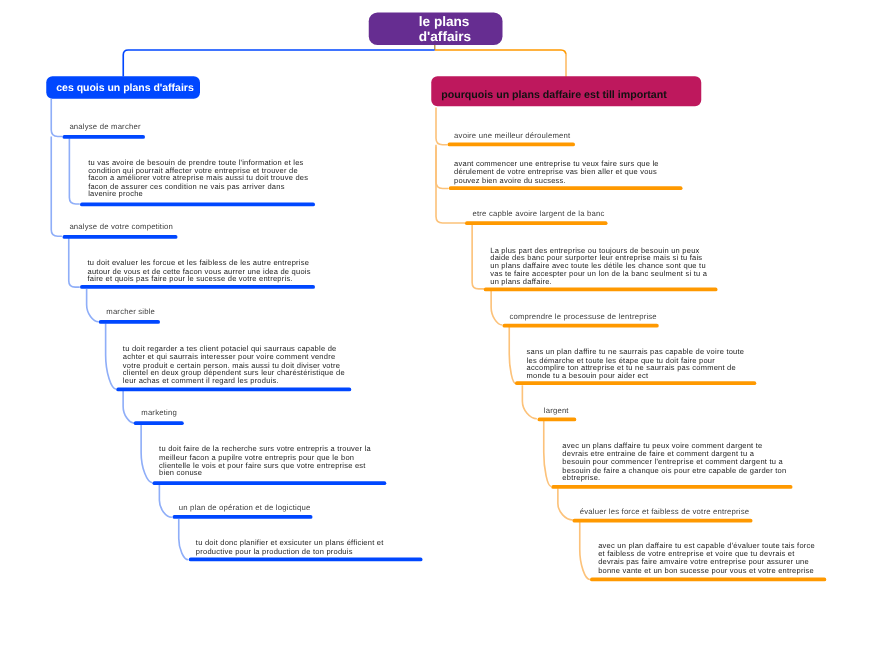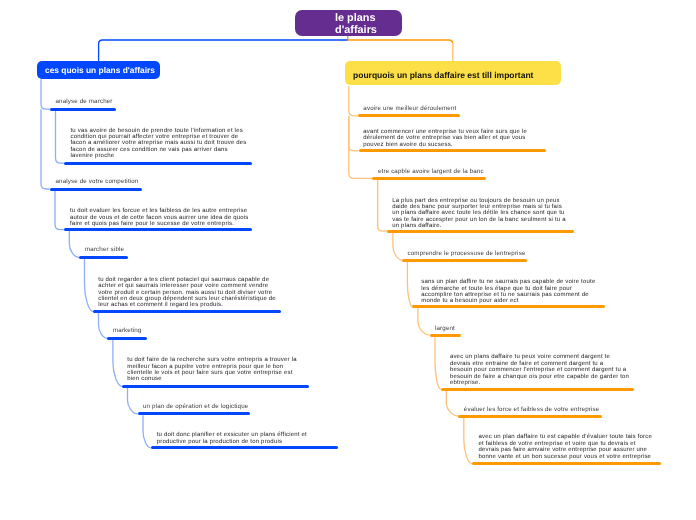--- a/index.html
+++ b/index.html
@@ -8,21 +8,21 @@
        font-family:"Liberation Sans","DejaVu Sans",sans-serif;
        -webkit-font-smoothing:antialiased;text-rendering:geometricPrecision;}
   #stage{position:relative;width:696px;height:520px;background:#fff;}
   svg#links{position:absolute;left:0;top:0;width:696px;height:520px;}
   .node{position:absolute;box-sizing:border-box;}
   .root{background:#662D91;color:#fff;border-radius:7px;font-weight:bold;
         font-size:10.9px;display:flex;align-items:center;justify-content:center;padding-left:40px;}
   .b1{border-radius:5px;font-weight:bold;display:flex;align-items:center;
       padding-left:8px;box-sizing:border-box;}
   .b1.blue{background:#0047FF;color:#fff;font-size:8.4px;}
-  .b1.orange{background:#fde047;color:#111;font-size:8.5px;}
+  .b1.orange{background:#be185d;color:#111;font-size:8.5px;}
   .lbl{position:absolute;white-space:nowrap;color:#3c3c3c;font-size:6.2px;letter-spacing:0.15px;}
   .para{position:absolute;color:#1c1c1c;font-size:6px;line-height:6.4px;white-space:pre;letter-spacing:0.19px;}
   .bar{position:absolute;height:3px;border-radius:1.8px;}
 </style>
 </head>
 <body>
 
 <div id="stage">
   <svg id="links" viewBox="0 0 696 520">
       <path d="M347.8 36 L347.8 40" fill="none" stroke="#B99A55" stroke-width="1.2"></path>

